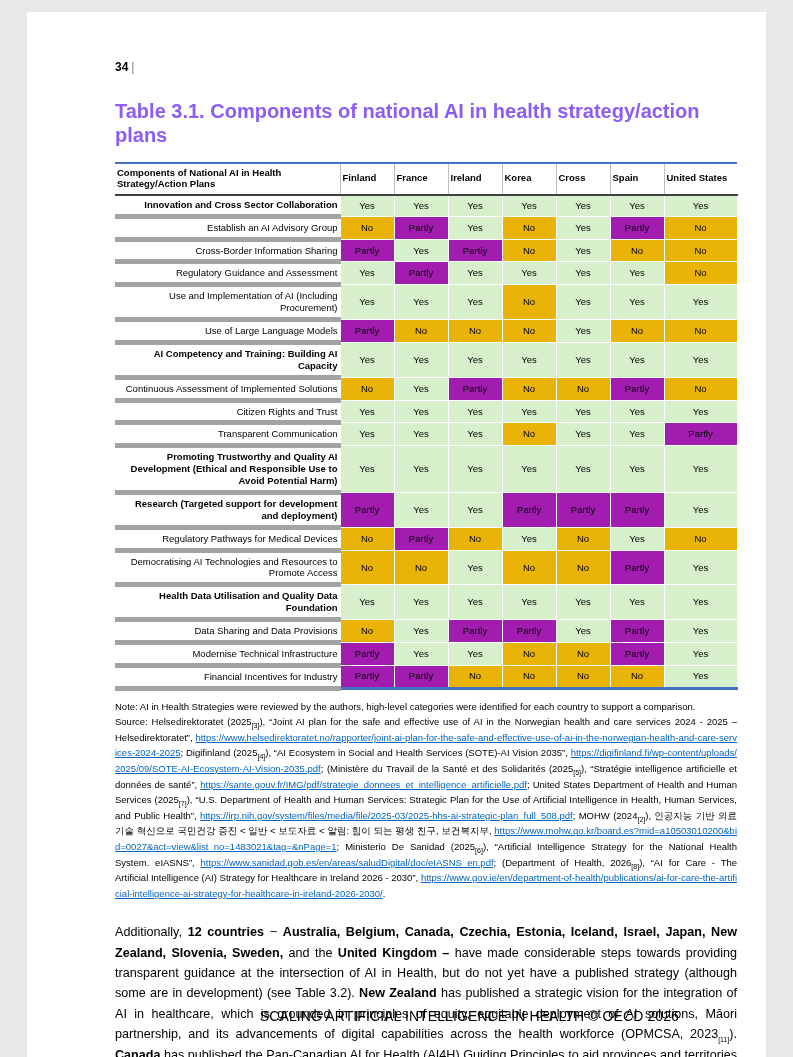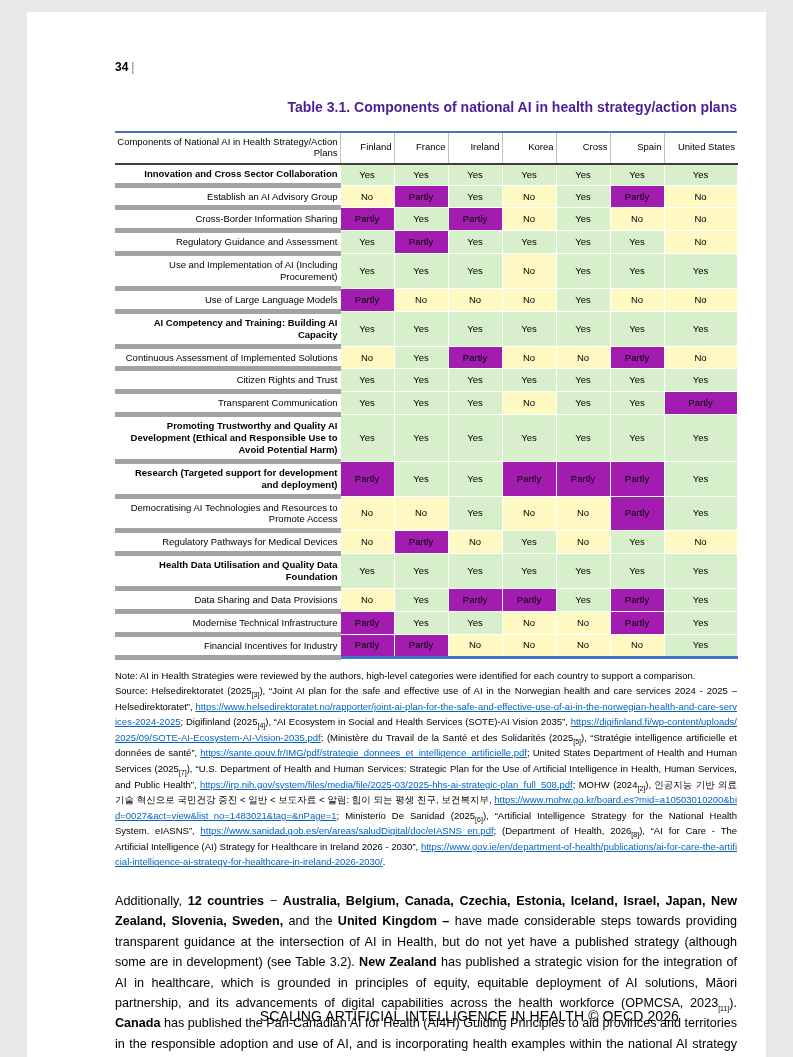--- a/index.html
+++ b/index.html
@@ -6,48 +6,48 @@
   html,body { background:#e8e8e8; }
   .page {
     width:739px; height:1057px; position:relative; margin:12px auto;
     background:#ffffff; font-family:"Liberation Sans", sans-serif; color:#000;
     overflow:hidden;
   }
   .content { position:absolute; left:88px; top:48px; width:622px; }
   .pagenum { font-size:12px; font-weight:bold; }
   .pagenum .bar { font-weight:normal; color:#7f7f7f; margin-left:3px; }
   .table-title {
-    margin-top:25px; font-size:14px; font-weight:bold; color:#4c1d95;
-    letter-spacing:0; line-height:1.2;text-align:right;
+    margin-top:25px; font-size:20px; font-weight:bold; color:#8b5cf6;
+    letter-spacing:0; line-height:1.2;
   }
   table.strategy {
     margin-top:15px; width:622px; border-collapse:collapse;
     border-top:2px solid #4472c4; border-bottom:3px solid #4472c4;
     font-size:9.5px; table-layout:fixed;
   }
   table.strategy th {
-    font-weight:normal; text-align:right; padding:4px 2px;
+    font-weight:bold; text-align:left; padding:4px 2px;
     border-bottom:2px solid #404040; border-left:1px solid #bfbfbf;
     line-height:1.15;
   }
   table.strategy th:first-child { border-left:none; width:225px; }
   table.strategy th.c { width:54px; }
   table.strategy th.us { width:73px; }
   table.strategy td {
     padding:3px 2px; vertical-align:middle; line-height:1.25;
   }
   td.lbl {
     text-align:right; border-bottom:5px solid #a3a3a3;
     border-right:1.5px solid #fff; padding-left:2px; padding-right:6px;
   }
   td.lbl.bold { font-weight:bold; }
   td.val { text-align:center; border:1.5px solid #fff; }
   td.v-yes    { background:#d8efcb; }
   td.v-partly { background:#a21caf; }
-  td.v-no     { background:#fef9c3; }
+  td.v-no     { background:#eab308; }
   .note {
     margin-top:8px; font-size:9.5px; line-height:1.64; text-align:justify;
     color:#000;
   }
   .note .seg-par { display:block; }
   a.lnk {
     color:#0563c1; text-decoration:underline; cursor:pointer;
     overflow-wrap:anywhere; word-break:break-all;
   }
   sub.ref { font-size:7px; line-height:0; }
@@ -197,38 +197,38 @@
             <td class="lbl bold">Research (Targeted support for development and deployment)</td>
             <td class="val v-partly">Partly</td>
             <td class="val v-yes">Yes</td>
             <td class="val v-yes">Yes</td>
             <td class="val v-partly">Partly</td>
             <td class="val v-partly">Partly</td>
             <td class="val v-partly">Partly</td>
             <td class="val v-yes">Yes</td>
           </tr>
           <tr>
+            <td class="lbl">Regulatory Pathways for Medical Devices</td>
+            <td class="val v-no">No</td>
+            <td class="val v-partly">Partly</td>
+            <td class="val v-no">No</td>
+            <td class="val v-yes">Yes</td>
+            <td class="val v-no">No</td>
+            <td class="val v-yes">Yes</td>
+            <td class="val v-no">No</td>
+          </tr>
+          <tr>
             <td class="lbl">Democratising AI Technologies and Resources to Promote Access</td>
             <td class="val v-no">No</td>
             <td class="val v-no">No</td>
             <td class="val v-yes">Yes</td>
             <td class="val v-no">No</td>
             <td class="val v-no">No</td>
             <td class="val v-partly">Partly</td>
             <td class="val v-yes">Yes</td>
-          </tr>
-          <tr>
-            <td class="lbl">Regulatory Pathways for Medical Devices</td>
-            <td class="val v-no">No</td>
-            <td class="val v-partly">Partly</td>
-            <td class="val v-no">No</td>
-            <td class="val v-yes">Yes</td>
-            <td class="val v-no">No</td>
-            <td class="val v-yes">Yes</td>
-            <td class="val v-no">No</td>
           </tr>
           <tr>
             <td class="lbl bold">Health Data Utilisation and Quality Data Foundation</td>
             <td class="val v-yes">Yes</td>
             <td class="val v-yes">Yes</td>
             <td class="val v-yes">Yes</td>
             <td class="val v-yes">Yes</td>
             <td class="val v-yes">Yes</td>
             <td class="val v-yes">Yes</td>
             <td class="val v-yes">Yes</td>

